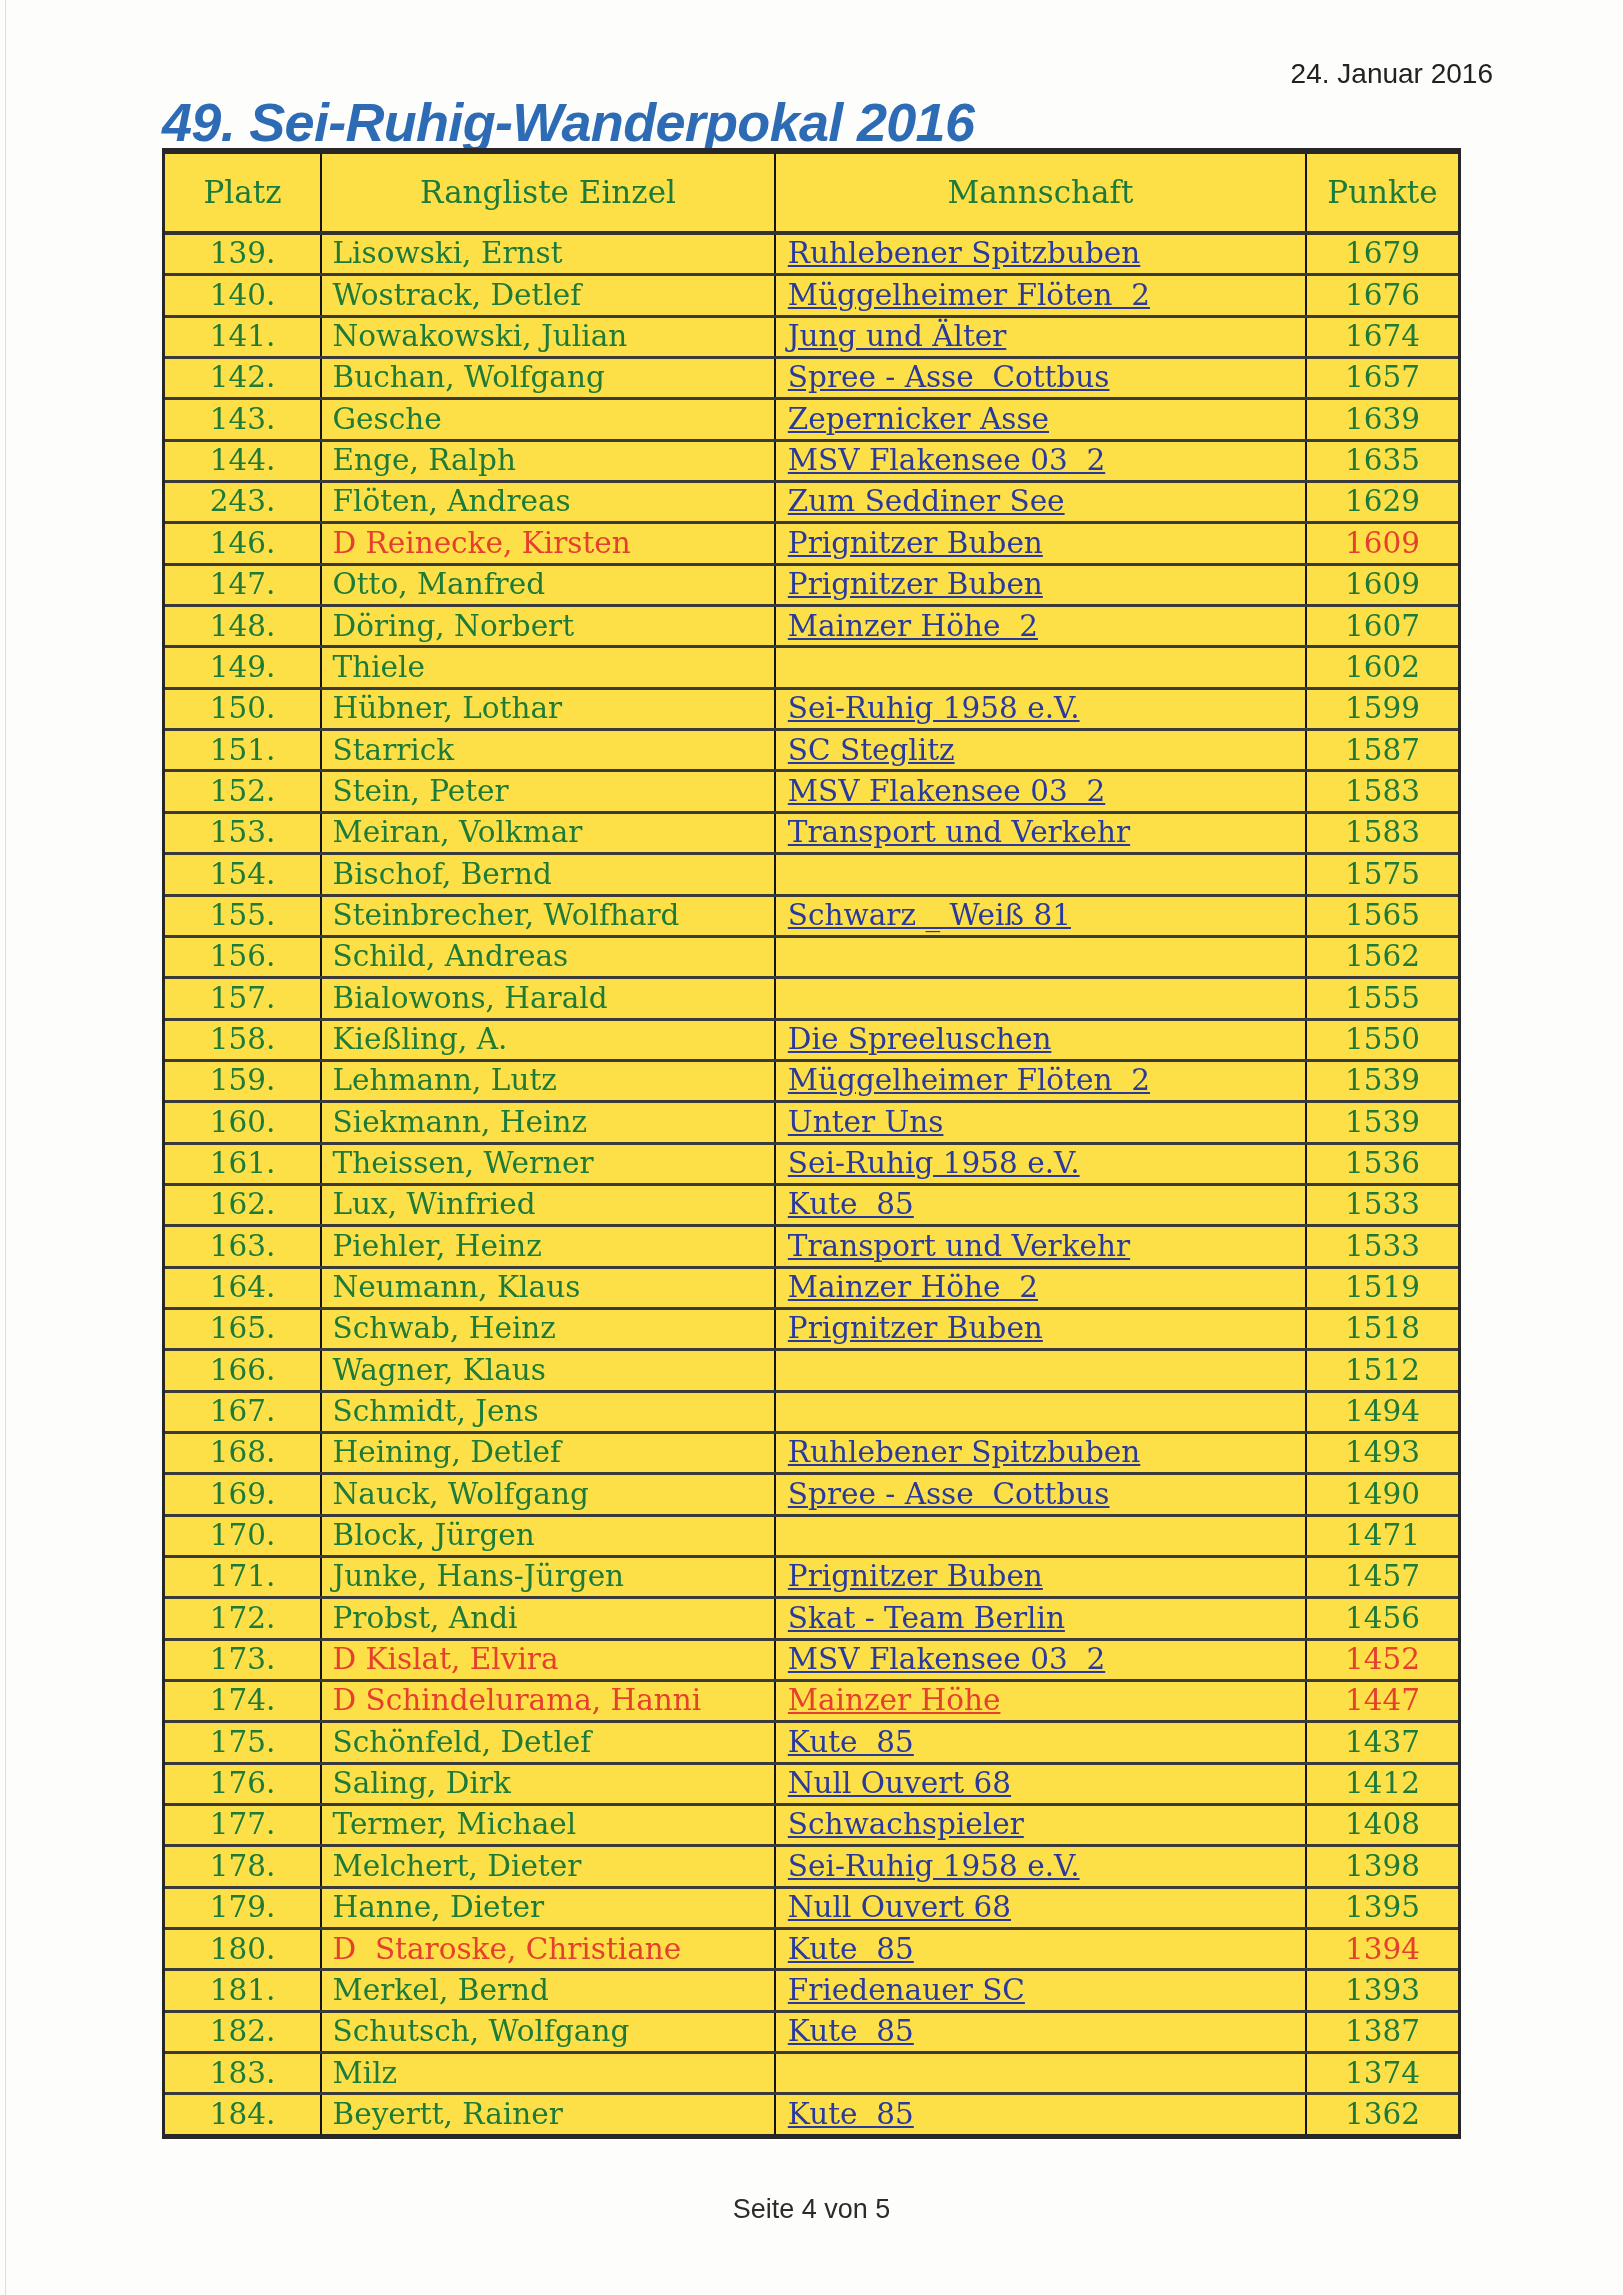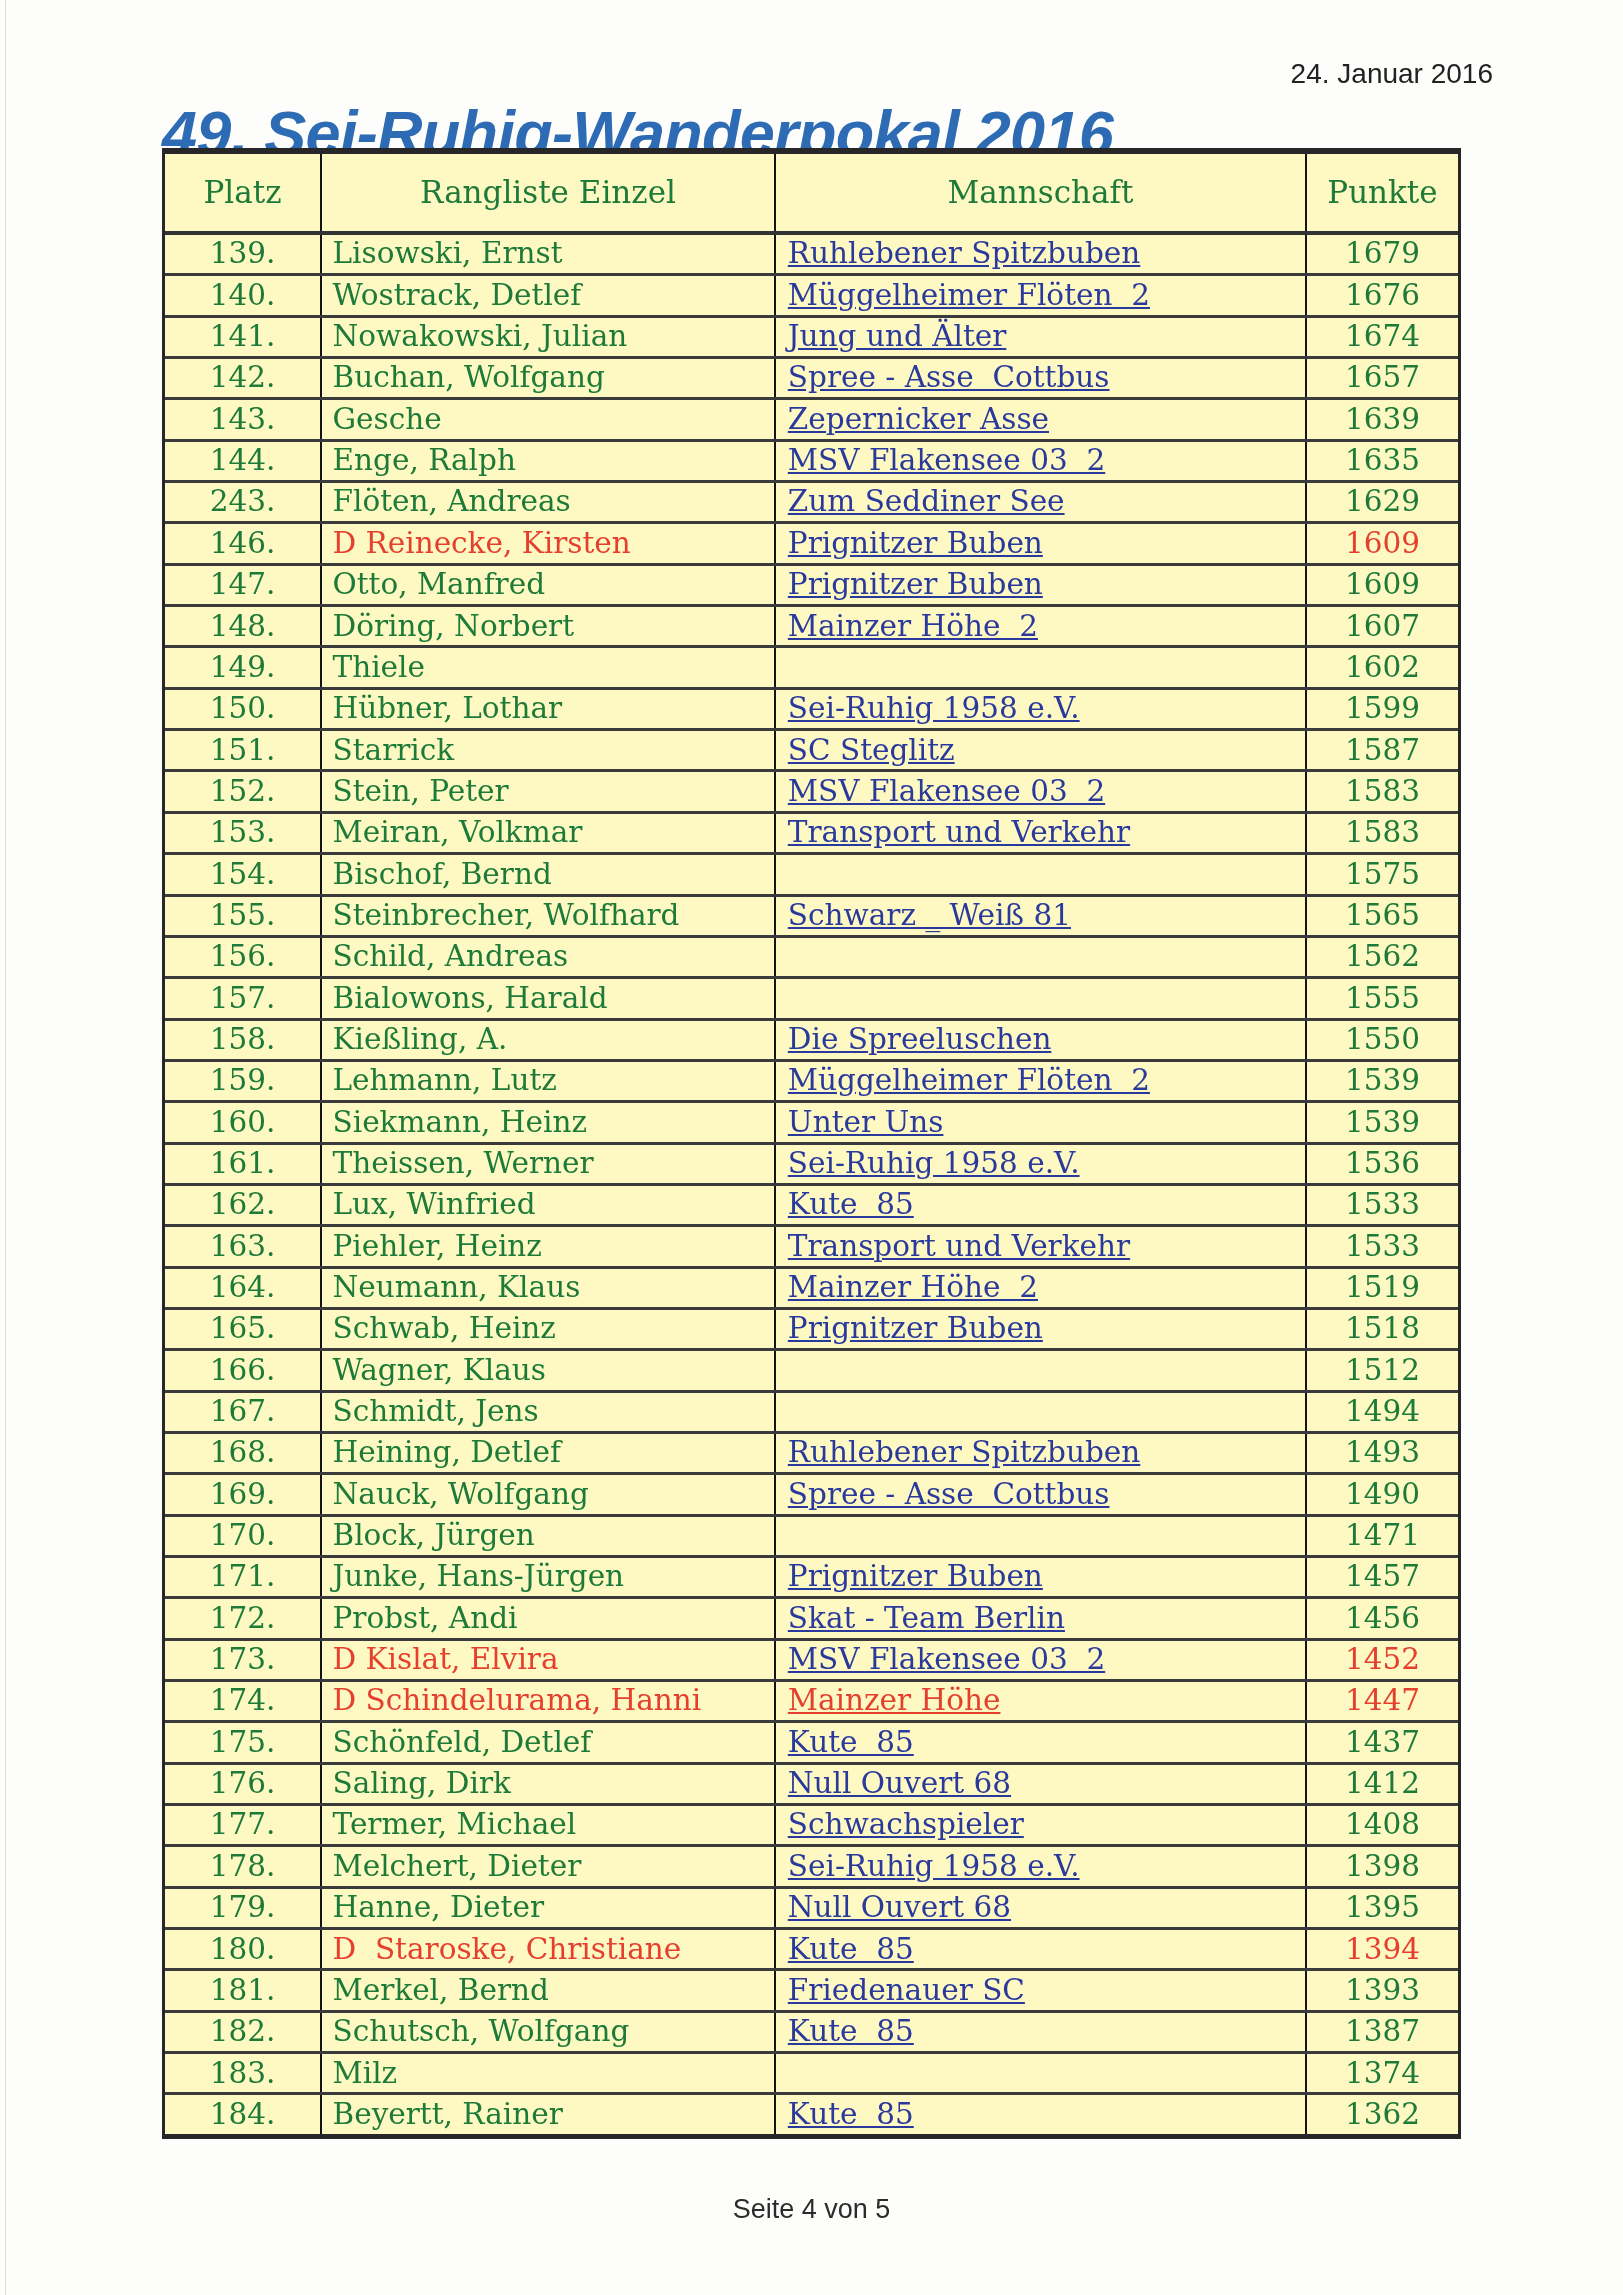--- a/index.html
+++ b/index.html
@@ -10,36 +10,36 @@
     overflow:hidden;
   }
   
   .scan-edge{
     position:absolute;left:5.2px;top:0;bottom:0;width:1.3px;
     background:#d6cdbd;opacity:.65;
   }
   .doc-title{
     position:absolute;left:162px;top:55px;
     font-family:"Liberation Sans", sans-serif;
-    font-size:63px;font-weight:bold;font-style:italic;
+    font-size:54px;font-weight:bold;font-style:italic;
     letter-spacing:-0.7px;
     color:#2d6cb4;
     white-space:pre;
   }
   .doc-date{
     position:absolute;left:1270px;top:58px;width:223px;
     text-align:right;
     font-family:Liberation Sans, sans-serif;
     font-size:28px;color:#222;
     white-space:pre;
   }
   .rank-table{
     position:absolute;left:162px;top:148px;width:1299px;height:1991px;
     box-sizing:border-box;
-    background:#fef9c3;
+    background:#fde047;
     border:3.9px solid #272727;
     border-top-width:6.5px;
     border-bottom-width:5.2px;
     display:flex;flex-direction:column;
   }
   .tr{
     display:grid;
     grid-template-columns:155px 454px 531px 1fr;
     box-sizing:border-box;
   }

